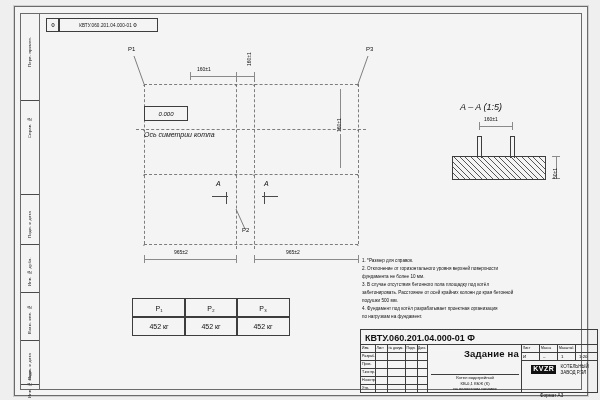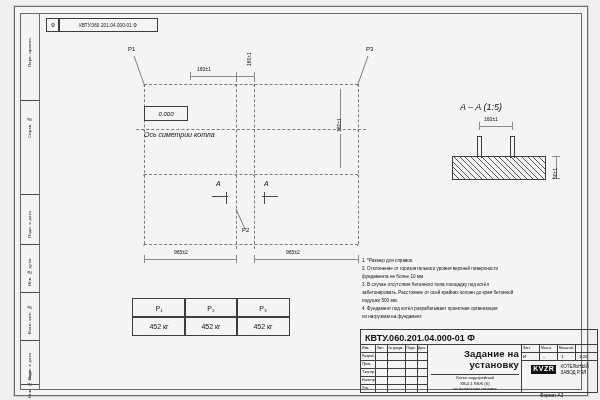--- a/index.html
+++ b/index.html
@@ -180,21 +180,20 @@
 
         <div style="position:absolute;left:1px;top:23.5px;font-size:3.6px;">Разраб.</div>
         <div style="position:absolute;left:1px;top:31.5px;font-size:3.6px;">Пров.</div>
         <div style="position:absolute;left:1px;top:39.5px;font-size:3.6px;">Т.контр.</div>
         <div style="position:absolute;left:1px;top:47.5px;font-size:3.6px;">Н.контр.</div>
         <div style="position:absolute;left:1px;top:55.5px;font-size:3.6px;">Утв.</div>
 
         <div class="stampline" style="left:160px;top:14px;width:1px;height:48px;"></div>
         <div style="position:absolute;left:70px;top:18px;width:88px;text-align:right;">
           <div class="titlebig">Задание на</div>
-          <div class="titlebig">установку</div>
         </div>
         <div class="stampline" style="left:70px;top:44px;width:88px;height:1px;"></div>
         <div style="position:absolute;left:70px;top:45px;width:88px;text-align:center;font-size:4.2px;line-height:1.35;color:#111;">
           <div>Котел водогрейный</div>
           <div>КВ-0,1 КБЖ (К)</div>
           <div>на пеллетном топливе</div>
         </div>
 
         <div class="stampline" style="left:160px;top:22px;width:76px;height:1px;"></div>
         <div class="stampline" style="left:160px;top:30px;width:76px;height:1px;"></div>

